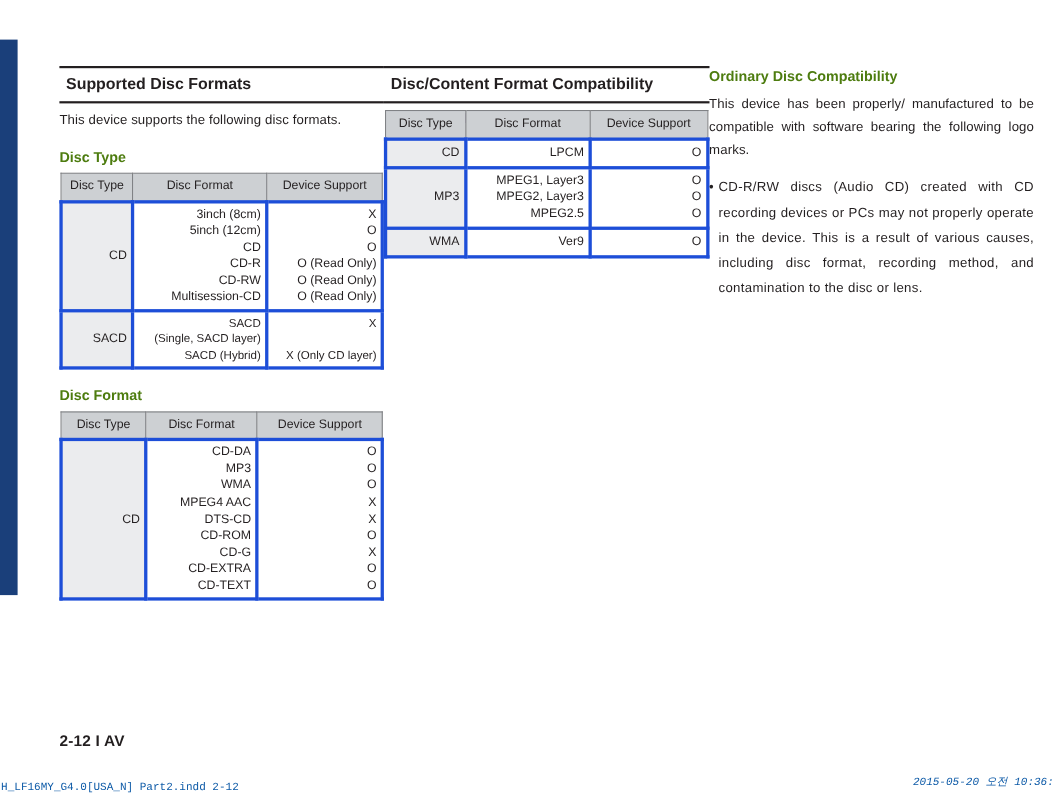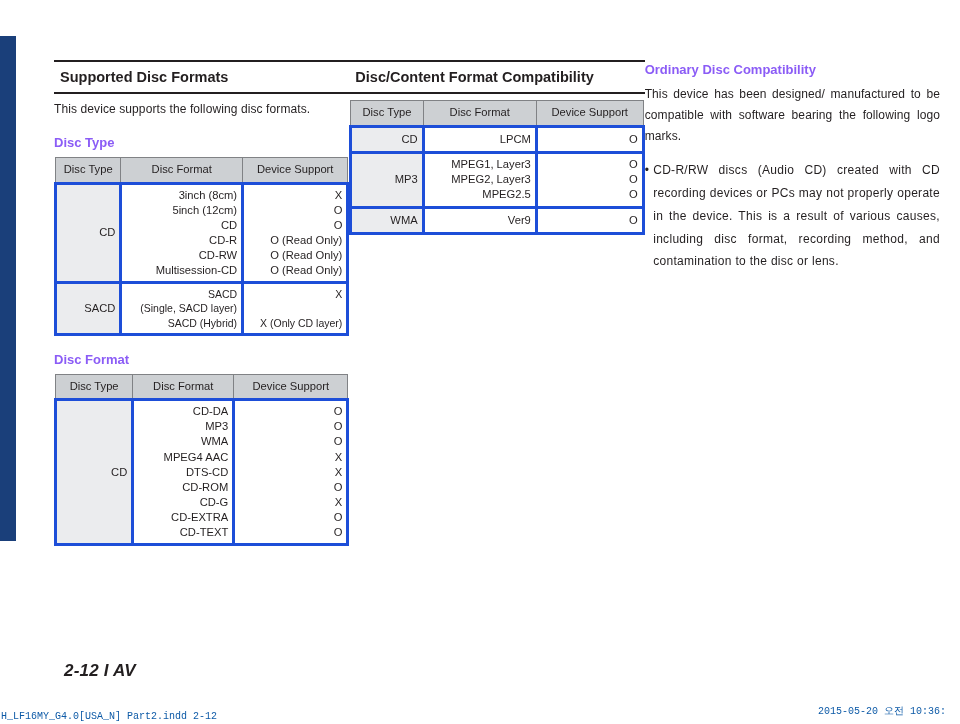--- a/index.html
+++ b/index.html
@@ -3,21 +3,21 @@
 <meta charset="utf-8">
 <style>
   * { box-sizing: border-box; margin: 0; padding: 0; }
   html, body { width: 960px; height: 724px; background: #fff; font-family: Arial, Helvetica, sans-serif; color: #231f20; }
   .page { position: relative; width: 960px; height: 724px; }
   .blue-tab { position: absolute; left: 0; top: 36px; width: 16px; height: 505px; background: #1a3f7a; }
   .content { position: absolute; left: 54px; top: 60px; right: 20px; bottom: 70px; display: flex; }
   .col { flex: 1 1 0; font-size: 12px; line-height: 1.55; }
   .section-bar { border-top: 2px solid #231f20; border-bottom: 2px solid #231f20; padding: 4px 6px; margin-bottom: 6px; }
   .section-bar h2 { font-size: 14.5px; font-weight: bold; }
-  .sub-h { color: #8b5cf6; font-weight: bold; font-size: 13px; margin-top: 14px; margin-bottom: 4px; }
+  .sub-h { color: #4d7c0f; font-weight: bold; font-size: 13px; margin-top: 14px; margin-bottom: 4px; }
   .body-p { text-align: justify; margin-bottom: 10px; letter-spacing: 0.1px; }
 
   table.spec { border-collapse: collapse; width: 100%; font-size: 11.2px; }
   table.spec th { background: #cdd0d3; border: 1px solid #808285; padding: 3px 4px; font-weight: normal; text-align: center; }
   table.spec td { border: 3px solid #1d4ed8; padding: 3px 4px; text-align: right; vertical-align: middle; }
   table.spec td.type { background: #ebecee; }
   .multi-line { line-height: 1.35; }
 
   .watermark { position: absolute; left: 400px; top: 100px; color: #4c1d95; font-size: 13px; opacity: .85; font-weight: 500; letter-spacing: .3px; pointer-events:none; }
 
@@ -26,23 +26,23 @@
   .logo-disc { width: 30px; height: 30px; border-radius: 50%; background:
      radial-gradient(circle at 50% 50%, #fff 0 5px, #000 5px 6px, #fff 6px 8px, #000 8px 15px);
      margin: 0 auto 1px; }
   .logo-top { font-size: 7px; letter-spacing: .5px; font-weight:bold; display:flex; justify-content:space-between;}
   .logo-bot { font-size: 7px; letter-spacing:.5px; font-weight:bold; background:#000; color:#fff; padding:0 1px;}
   .logo-cap { font-size: 10.5px; margin-top:3px; }
 
   .bullet-row { display:flex; gap:4px; text-align: justify; }
   .bullet-dot { flex: 0 0 auto; }
 
-  .page-num { position:absolute; left:64px; bottom:43px; font-size: 17px; font-weight: bold; letter-spacing:.2px;font-style:italic;}
+  .page-num { position:absolute; left:54px; bottom:43px; font-size: 14px; font-weight: bold; letter-spacing:.2px;}
   .print-left { position:absolute; left:1px; bottom:2px; font-size:10px; color:#0d5aa7; font-family: "Courier New", monospace;}
-  .print-right { position:absolute; right:14px; bottom:6px; font-size:10px; color:#0d5aa7; font-family: "Courier New", monospace;}
+  .print-right { position:absolute; right:2px; bottom:6px; font-size:10px; color:#0d5aa7; font-family: "Courier New", monospace; font-style: italic;}
   .site-wm { position:absolute; right:6px; bottom:22px; font-size:19px; color:#b8bcbf; letter-spacing:.5px; font-weight:300;}
 </style>
 </head>
 <body>
 
 <div class="page">
   <div class="blue-tab"></div>
   <div class="watermark">CarManuals2.com</div>
 
   <div class="content">
@@ -151,21 +151,21 @@
           <td class="type">WMA</td>
           <td>Ver9</td>
           <td>O</td>
         </tr>
       </tbody>
         </table>
     </div>
 
     <div class="col">
       <div class="sub-h" style="margin-top:0">Ordinary Disc Compatibility</div>
-      <p class="body-p" style="line-height:1.75">This device has been designed/ manufactured to be compatible with software bearing the following logo marks.</p>
+      <p class="body-p" style="line-height:1.75">This device has been properly/ manufactured to be compatible with software bearing the following logo marks.</p>
 
 
       <div class="bullet-row" style="margin-top:12px; line-height:1.9; letter-spacing:.3px">
         <span class="bullet-dot">•</span>
         <span>CD-R/RW discs (Audio CD) created with CD recording devices or PCs may not properly operate in the device. This is a result of various causes, including disc format, recording method, and contamination to the disc or lens.</span>
       </div>
     </div>
 
   </div>
 

